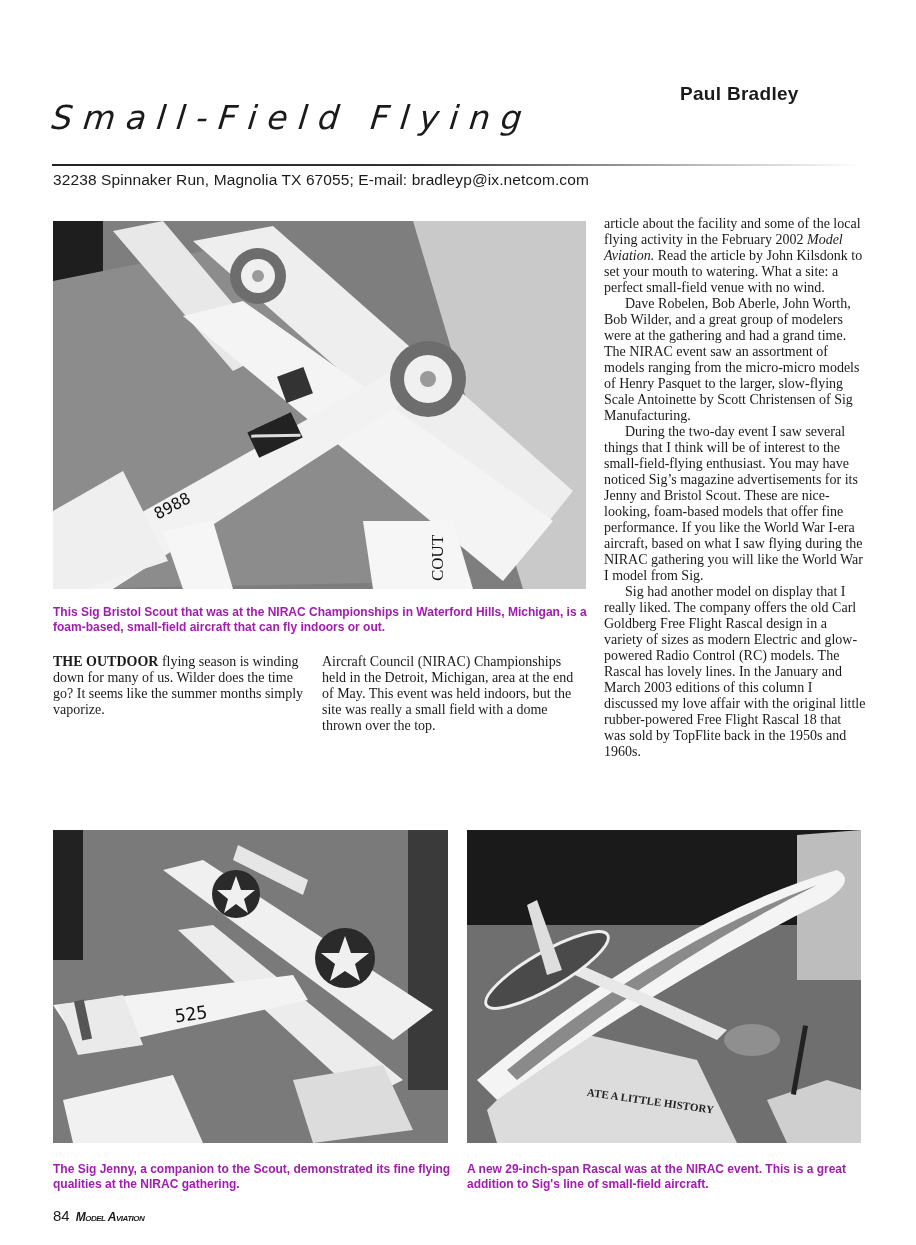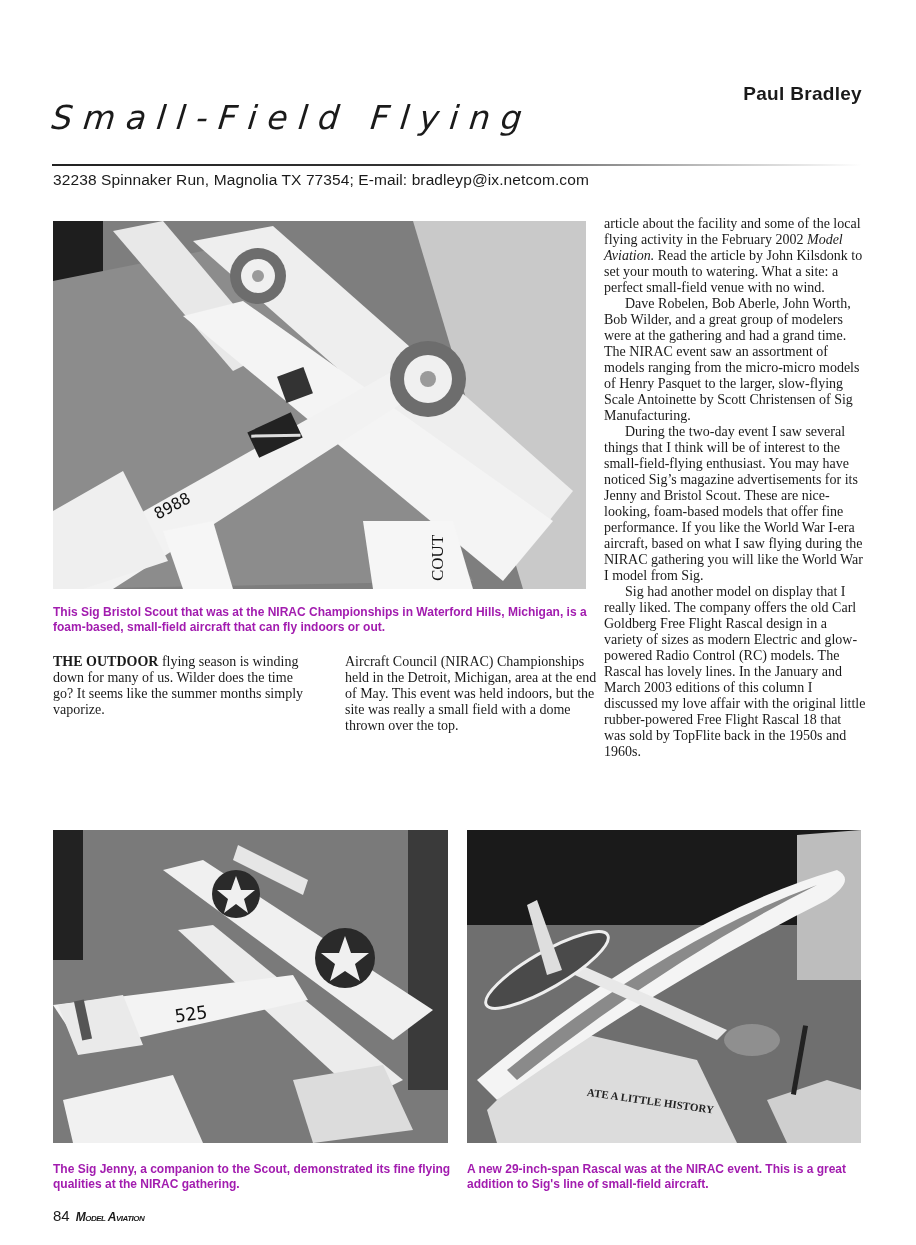--- a/index.html
+++ b/index.html
@@ -1,19 +1,19 @@
 <!DOCTYPE html>
 <html><head>
 <meta charset="utf-8">
 <style>
   html, body { margin: 0; padding: 0; background: #ffffff; }
   body { width: 916px; height: 1245px; position: relative; overflow: hidden; color: #1a1a1a; }
   .abs { position: absolute; }
 
-  .author { left: 680px; top: 83px; width: 182px; text-align: right;
+  .author { left: 680px; top: 83px; width: 182px; text-align: left;
     font-family: "Liberation Sans", sans-serif; font-weight: bold; font-size: 19px; letter-spacing: 0.3px; }
   .title { left: 52px; top: 98px; font-family: "DejaVu Sans", sans-serif; font-style: italic;
     font-size: 33px; letter-spacing: 10.5px; font-weight: normal; transform: skewX(-6deg); }
   .rule { left: 52px; top: 164px; width: 810px; height: 2px;
     background: linear-gradient(to right, #222 0%, #333 45%, #bbb 80%, #fff 100%); }
   .address { left: 53px; top: 171px; font-family: "Liberation Sans", sans-serif; font-size: 15.5px; letter-spacing: 0.1px; }
 
   .photo { overflow: hidden; background: #8a8a8a; }
   .photo svg { display: block; width: 100%; height: 100%; }
 
@@ -24,21 +24,21 @@
   .lead { font-weight: bold; }
   .footer { left: 53px; top: 1207px; font-family: Liberation Sans, sans-serif; font-size: 15px; }
   .footer .mag { font-weight: bold; font-style: italic; font-size: 12px; font-variant: small-caps; letter-spacing: -0.5px; margin-left: 6px; }
 </style>
 </head>
 <body>
 
 <div class="abs author">Paul Bradley</div>
 <div class="abs title">Small-Field Flying</div>
 <div class="abs rule"></div>
-<div class="abs address">32238 Spinnaker Run, Magnolia TX 77354; E-mail: bradleyp@ix.netcom.com</div>
+<div class="abs address">32238 Spinnaker Run, Magnolia TX 67055; E-mail: bradleyp@ix.netcom.com</div>
 
 <div class="abs photo" style="left:53px; top:221px; width:533px; height:368px;">
   <svg viewBox="0 0 533 368" preserveAspectRatio="none">
     <rect width="533" height="368" fill="#7e7e7e"></rect>
     <rect x="0" y="0" width="50" height="140" fill="#1e1e1e"></rect>
     <polygon points="360,0 533,0 533,368 470,368" fill="#c9c9c9"></polygon>
     <polygon points="0,60 200,20 420,360 0,368" fill="#8c8c8c"></polygon>
     <polygon points="60,10 110,0 220,130 180,150" fill="#e8e8e8"></polygon>
     <polygon points="140,20 220,5 520,270 480,320" fill="#eeeeee"></polygon>
     <polygon points="130,95 190,80 500,300 450,360" fill="#f4f4f4"></polygon>
@@ -59,21 +59,21 @@
     <text x="390" y="360" font-family="Liberation Serif, serif" font-size="17" fill="#111" transform="rotate(-90 390 360)">COUT</text>
   </svg>
 </div>
 
 <div class="abs caption" style="left:53px; top:605px; width:540px;">This Sig Bristol Scout that was at the NIRAC Championships in Waterford Hills, Michigan, is a foam-based, small-field aircraft that can fly indoors or out.</div>
 
 <div class="abs col" style="left:53px; top:654px; width:260px;">
   <p class="noindent"><span class="lead">THE OUTDOOR</span><span> flying season is winding down for many of us. Wilder does the time go? It seems like the summer months simply vaporize.</span></p>
 </div>
 
-<div class="abs col" style="left:345px; top:654px; width:262px;">
+<div class="abs col" style="left:322px; top:654px; width:262px;">
   <p class="noindent">Aircraft Council (NIRAC) Championships held in the Detroit, Michigan, area at the end of May. This event was held indoors, but the site was really a small field with a dome thrown over the top.</p>
 </div>
 
 <div class="abs col" style="left:604px; top:216px; width:262px;">
   <p class="noindent"><span>article about the facility and some of the local flying activity in the February 2002 </span><i>Model Aviation.</i><span> Read the article by John Kilsdonk to set your mouth to watering. What a site: a perfect small-field venue with no wind.</span></p>
   <p>Dave Robelen, Bob Aberle, John Worth, Bob Wilder, and a great group of modelers were at the gathering and had a grand time. The NIRAC event saw an assortment of models ranging from the micro-micro models of Henry Pasquet to the larger, slow-flying Scale Antoinette by Scott Christensen of Sig Manufacturing.</p>
   <p>During the two-day event I saw several things that I think will be of interest to the small-field-flying enthusiast. You may have noticed Sig’s magazine advertisements for its Jenny and Bristol Scout. These are nice-looking, foam-based models that offer fine performance. If you like the World War I-era aircraft, based on what I saw flying during the NIRAC gathering you will like the World War I model from Sig.</p>
   <p>Sig had another model on display that I really liked. The company offers the old Carl Goldberg Free Flight Rascal design in a variety of sizes as modern Electric and glow-powered Radio Control (RC) models. The Rascal has lovely lines. In the January and March 2003 editions of this column I discussed my love affair with the original little rubber-powered Free Flight Rascal 18 that was sold by TopFlite back in the 1950s and 1960s.</p>
 </div>
 

